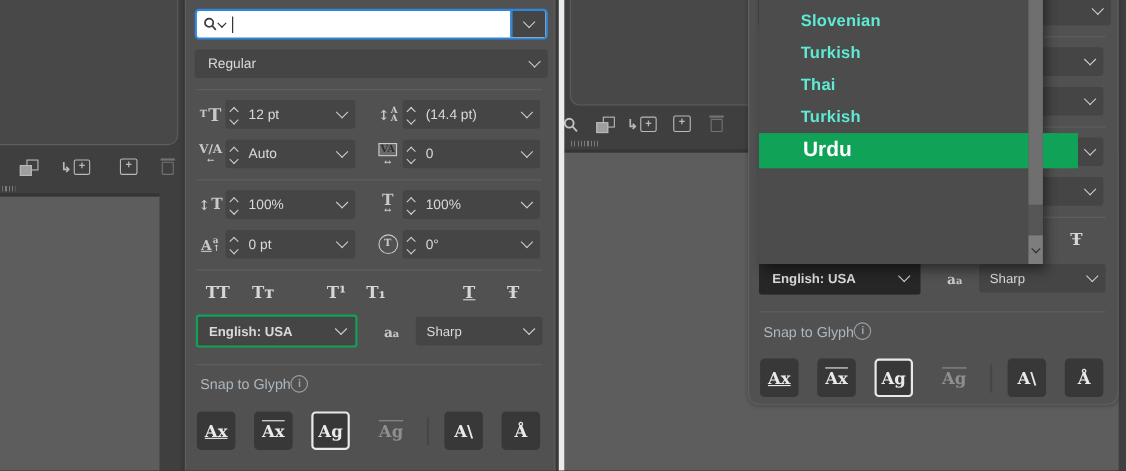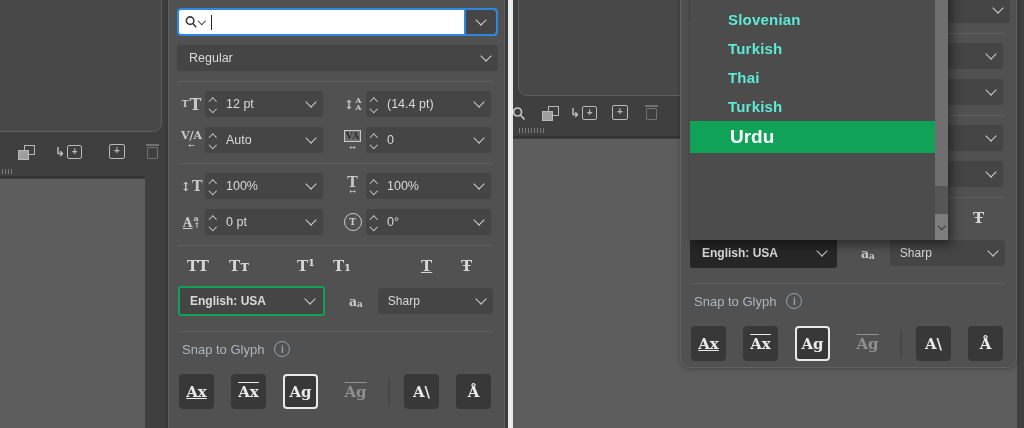--- a/index.html
+++ b/index.html
@@ -71,34 +71,34 @@
 
   .langrow{top:295px;height:30px}
   .lang-ctl{width:148px;height:30px;border:2px solid var(--accent-green,#10a358);border-radius:3px}
   .lang-ctl .val{padding-left:10px;font-weight:bold;font-size:12px}
   .open-lang .lang-ctl{border-color:transparent;background:#262626}
   .aa{margin-left:24px;width:24px;color:#c9c9c9;display:flex;align-items:flex-start;font-family:"DejaVu Serif",serif;font-weight:bold}
   .aa .sub{margin-top:5px}
   .sharp-ctl{width:116px;margin-left:5px}
   .sharp-ctl .val{padding-left:10px;font-weight:normal;font-size:12px}
 
-  .snaplbl{position:absolute;left:13px;top:350px;display:flex;align-items:center;gap:10px;color:#aeb6bd;font-size:13px}
+  .snaplbl{position:absolute;left:13px;top:350px;display:flex;align-items:center;color:#aeb6bd;font-size:13px}
   .info{width:16px;height:16px;border:1.5px solid #9aa2a8;border-radius:50%;display:flex;align-items:center;justify-content:center;font-size:10px;font-weight:bold;color:#9aa2a8;box-sizing:border-box;font-style:normal}
 
   .snapbtn{position:absolute;top:383px;width:35px;height:35px;border-radius:4px;background:#383838;border:0;color:#eaeaea;font-family:"DejaVu Serif",serif;font-size:15px;font-weight:bold;display:flex;align-items:center;justify-content:center;cursor:pointer;padding:0;box-sizing:border-box}
   .snapbtn.u{text-decoration:underline}
   .snapbtn.ovl{text-decoration:overline}
   .snapbtn.on{border:2px solid #e9e9e9}
   .snapbtn.off{background:transparent;color:#8f8f8f;text-decoration:overline}
   .vline{position:absolute;top:388px;width:2px;height:26px;background:#464646}
 
   
   .ldd{position:absolute;left:690px;top:-24px;width:258px;height:264px;background:var(--list-bg,#4c4c4c);z-index:6;box-shadow:4px 5px 10px rgba(0,0,0,.45)}
   .ldd .it{height:29px;line-height:29px;padding-left:38px;font-size:15px;color:#5eead4;font-weight:600;letter-spacing:.2px;cursor:pointer}
-  .ldd .sel{height:32px;line-height:32px;background:var(--accent-green,#10a358);color:#fff;font-size:19px;font-weight:600;width:245px;box-sizing:border-box;padding-left:40px;cursor:pointer}
+  .ldd .sel{height:32px;line-height:32px;background:var(--accent-green,#10a358);color:#fff;font-size:19px;font-weight:600;width:290px;box-sizing:border-box;padding-left:40px;cursor:pointer}
   .sbar{position:absolute;right:0;top:24px;bottom:0;width:13px;background:#565656}
   .sbar .thumb{position:absolute;top:0;left:0;right:0;height:186px;background:#6f6f6f}
   .sbar .sbtn{position:absolute;bottom:0;left:0;right:0;height:26px;background:#7d7d7d;display:flex;align-items:center;justify-content:center}
 </style>
 </head>
 <body>
 
 <div class="scene">
 
   <div class="stub" style="left:-10px;top:-16px;width:172px;height:148px"></div>

